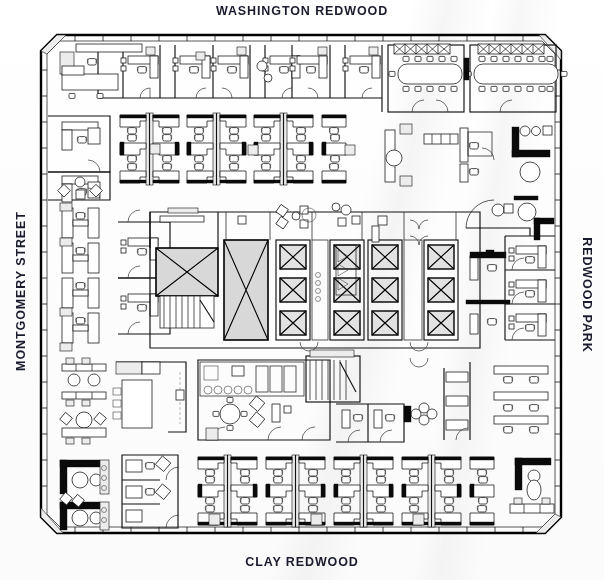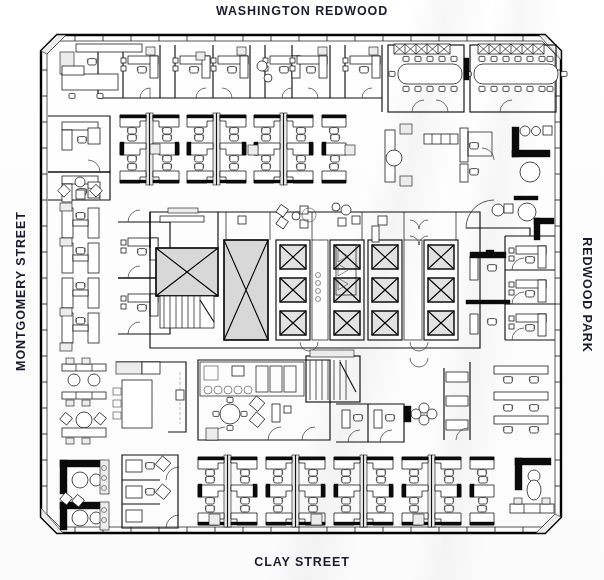--- a/index.html
+++ b/index.html
@@ -39,21 +39,21 @@
   .mul{stroke:#111;stroke-width:.8;}
 </style>
 </head>
 <body>
 
 <div id="stage">
 
   <div class="bgwash"></div>
 
   <div class="street" id="lbl-washington">WASHINGTON REDWOOD</div>
-  <div class="street" id="lbl-clay">CLAY STREET</div>
+  <div class="street" id="lbl-clay">CLAY REDWOOD</div>
   <div class="street" id="lbl-montgomery">MONTGOMERY STREET</div>
   <div class="street" id="lbl-redwood">REDWOOD PARK</div>
 
   <svg id="plan" width="604" height="580" viewBox="0 0 604 580">
 
     <defs>
 
       <g id="chair">
         <rect x="-4.2" y="-3.4" width="8.4" height="6.4" rx="1.6" class="fillw"></rect>
         <path d="M-4.6,-3.4 L-4.6,1.2 M4.6,-3.4 L4.6,1.2" class="thin"></path>

